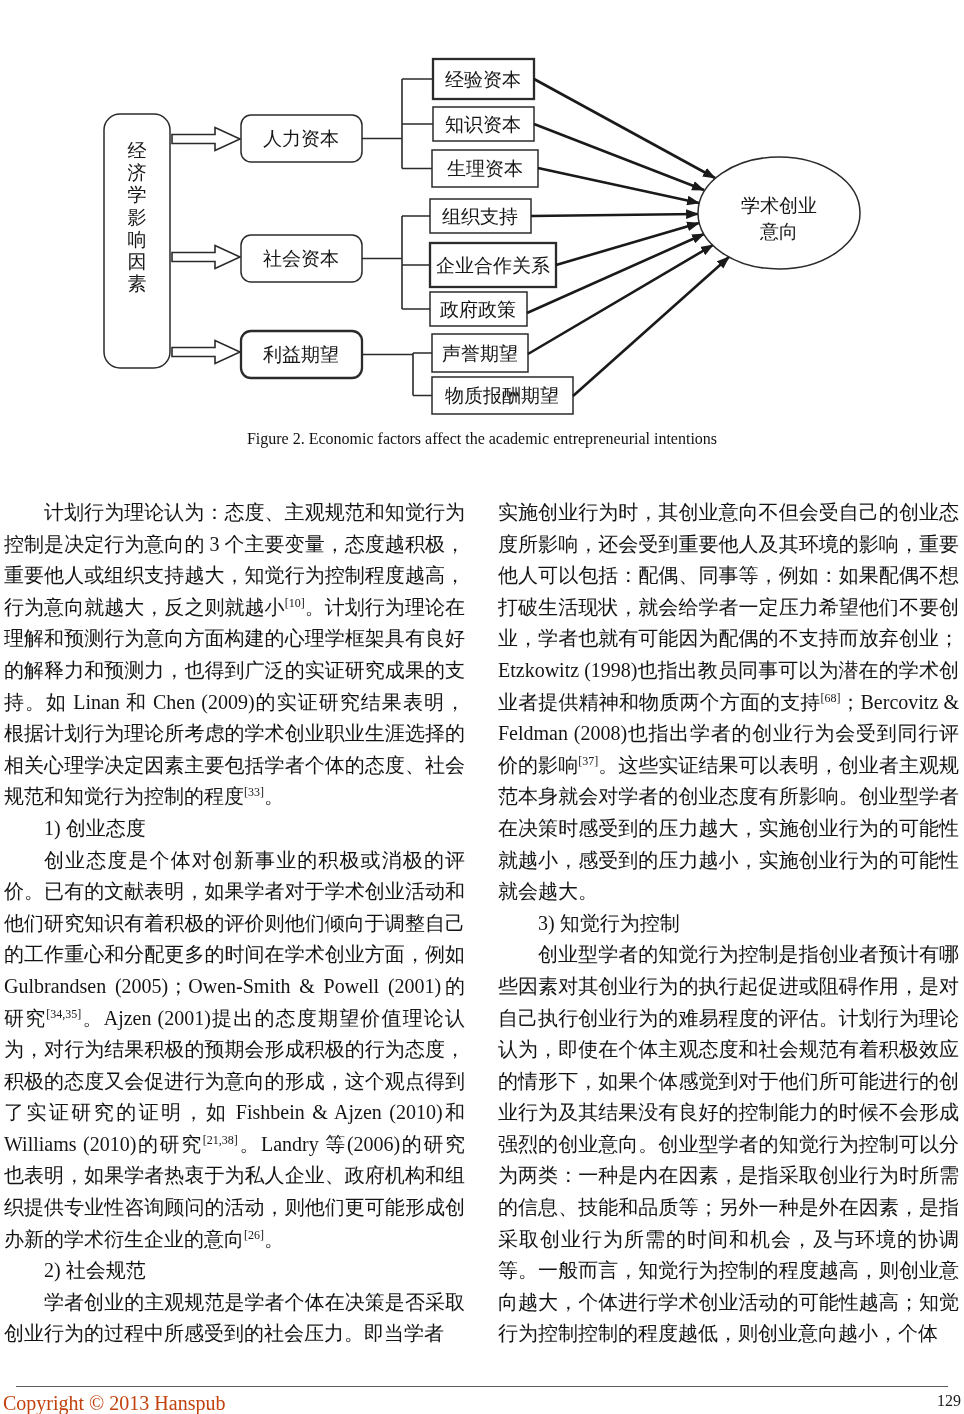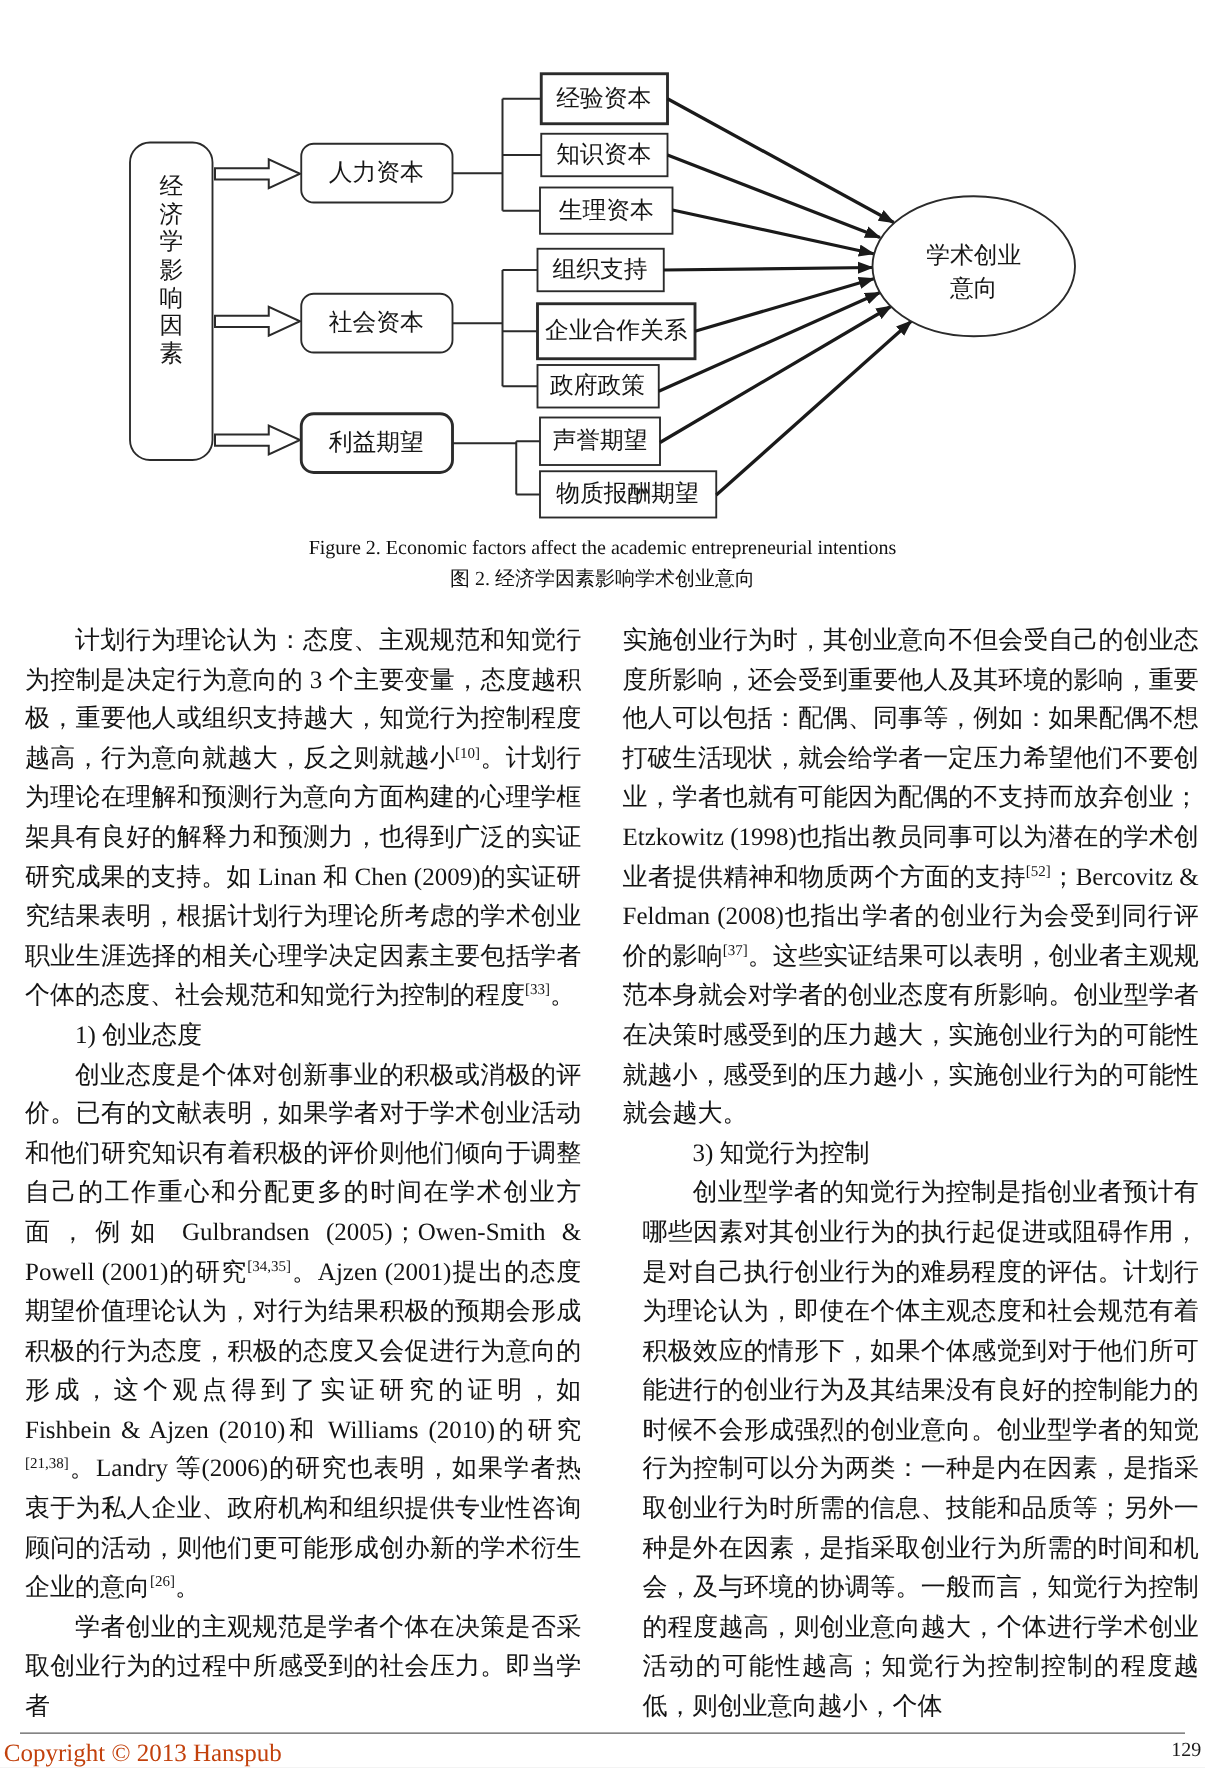--- a/index.html
+++ b/index.html
@@ -22,21 +22,21 @@
   .bx-bold { stroke-width:2.3px; }
   .ln  { stroke:#2b2b2b; stroke-width:1.6px; fill:none; }
   .arr { stroke:#1a1a1a; stroke-width:2.6px; fill:none; }
   .blockarrow { fill:#ffffff; stroke:#2b2b2b; stroke-width:1.6px; }
   .caption { position:absolute; left:0; width:100%; text-align:center; font-weight:normal; color:#111; }
   .caption-en { top:430px; font-size:16px; }
   .caption-zh { top:453px; font-size:16px; }
   .columns { position:absolute; top:497px; left:4px; width:956px; display:flex; gap:33px; }
   .col { width:461px; font-size:20px; line-height:31.6px; text-align:justify; color:#141414; }
   .col p { margin:0; padding:0; }
-  .col p.indent { text-indent:40px;margin-left:16px; }
+  .col p.indent { text-indent:40px; }
   sup.cite { font-size:12px; line-height:0; vertical-align:7px; letter-spacing:0; }
   .footer-rule { position:absolute; top:1386px; left:16px; width:932px; border-top:1.4px solid #5c5c5c; }
   .footer-copyright { position:absolute; left:3px; top:1392px; font-size:20px; color:#c2410c; }
   .footer-page { position:absolute; right:3px; top:1392px; font-size:16px; color:#1b1b1b; }
 </style>
 </head>
 <body>
 
 <div class="page">
 
@@ -123,31 +123,31 @@
     <line class="arr" x1="573" y1="396" x2="729" y2="257" marker-end="url(#arrhead)"></line>
 
     <g>
       <ellipse class="bx" cx="779" cy="213" rx="81" ry="56"></ellipse>
       <text x="779" y="205" dominant-baseline="central">学术创业</text>
       <text x="779" y="231" dominant-baseline="central">意向</text>
     </g>
   </svg>
 
   <div class="caption caption-en">Figure 2. Economic factors affect the academic entrepreneurial intentions</div>
-  <div class="caption caption-zh">图 2.  经济学因素影响学术创业意向</div>
 
   <div class="columns">
     <div class="col" id="col-left">
         <p class="indent">计划行为理论认为：态度、主观规范和知觉行为控制是决定行为意向的 3 个主要变量，态度越积极，重要他人或组织支持越大，知觉行为控制程度越高，行为意向就越大，反之则就越小<sup class="cite">[10]</sup>。计划行为理论在理解和预测行为意向方面构建的心理学框架具有良好的解释力和预测力，也得到广泛的实证研究成果的支持。如 Linan 和 Chen (2009)的实证研究结果表明，根据计划行为理论所考虑的学术创业职业生涯选择的相关心理学决定因素主要包括学者个体的态度、社会规范和知觉行为控制的程度<sup class="cite">[33]</sup>。</p>
         <p class="indent">1)  创业态度</p>
         <p class="indent">创业态度是个体对创新事业的积极或消极的评价。已有的文献表明，如果学者对于学术创业活动和他们研究知识有着积极的评价则他们倾向于调整自己的工作重心和分配更多的时间在学术创业方面，例如 Gulbrandsen (2005)；Owen-Smith &amp; Powell (2001)的研究<sup class="cite">[34,35]</sup>。Ajzen (2001)提出的态度期望价值理论认为，对行为结果积极的预期会形成积极的行为态度，积极的态度又会促进行为意向的形成，这个观点得到了实证研究的证明，如 Fishbein &amp; Ajzen (2010)和 Williams (2010)的研究<sup class="cite">[21,38]</sup>。Landry 等(2006)的研究也表明，如果学者热衷于为私人企业、政府机构和组织提供专业性咨询顾问的活动，则他们更可能形成创办新的学术衍生企业的意向<sup class="cite">[26]</sup>。</p>
+        <p class="indent">2)  社会规范</p>
         <p class="indent">学者创业的主观规范是学者个体在决策是否采取创业行为的过程中所感受到的社会压力。即当学者</p>
       </div>
     <div class="col" id="col-right">
-        <p>实施创业行为时，其创业意向不但会受自己的创业态度所影响，还会受到重要他人及其环境的影响，重要他人可以包括：配偶、同事等，例如：如果配偶不想打破生活现状，就会给学者一定压力希望他们不要创业，学者也就有可能因为配偶的不支持而放弃创业；Etzkowitz (1998)也指出教员同事可以为潜在的学术创业者提供精神和物质两个方面的支持<sup class="cite">[52]</sup>；Bercovitz &amp; Feldman (2008)也指出学者的创业行为会受到同行评价的影响<sup class="cite">[37]</sup>。这些实证结果可以表明，创业者主观规范本身就会对学者的创业态度有所影响。创业型学者在决策时感受到的压力越大，实施创业行为的可能性就越小，感受到的压力越小，实施创业行为的可能性就会越大。</p>
+        <p>实施创业行为时，其创业意向不但会受自己的创业态度所影响，还会受到重要他人及其环境的影响，重要他人可以包括：配偶、同事等，例如：如果配偶不想打破生活现状，就会给学者一定压力希望他们不要创业，学者也就有可能因为配偶的不支持而放弃创业；Etzkowitz (1998)也指出教员同事可以为潜在的学术创业者提供精神和物质两个方面的支持<sup class="cite">[68]</sup>；Bercovitz &amp; Feldman (2008)也指出学者的创业行为会受到同行评价的影响<sup class="cite">[37]</sup>。这些实证结果可以表明，创业者主观规范本身就会对学者的创业态度有所影响。创业型学者在决策时感受到的压力越大，实施创业行为的可能性就越小，感受到的压力越小，实施创业行为的可能性就会越大。</p>
         <p class="indent">3)  知觉行为控制</p>
         <p class="indent">创业型学者的知觉行为控制是指创业者预计有哪些因素对其创业行为的执行起促进或阻碍作用，是对自己执行创业行为的难易程度的评估。计划行为理论认为，即使在个体主观态度和社会规范有着积极效应的情形下，如果个体感觉到对于他们所可能进行的创业行为及其结果没有良好的控制能力的时候不会形成强烈的创业意向。创业型学者的知觉行为控制可以分为两类：一种是内在因素，是指采取创业行为时所需的信息、技能和品质等；另外一种是外在因素，是指采取创业行为所需的时间和机会，及与环境的协调等。一般而言，知觉行为控制的程度越高，则创业意向越大，个体进行学术创业活动的可能性越高；知觉行为控制控制的程度越低，则创业意向越小，个体</p>
       </div>
   </div>
 
   <div class="footer-rule"></div>
   <div class="footer-copyright">Copyright © 2013 Hanspub</div>
   <div class="footer-page">129</div>
 
 </div>

